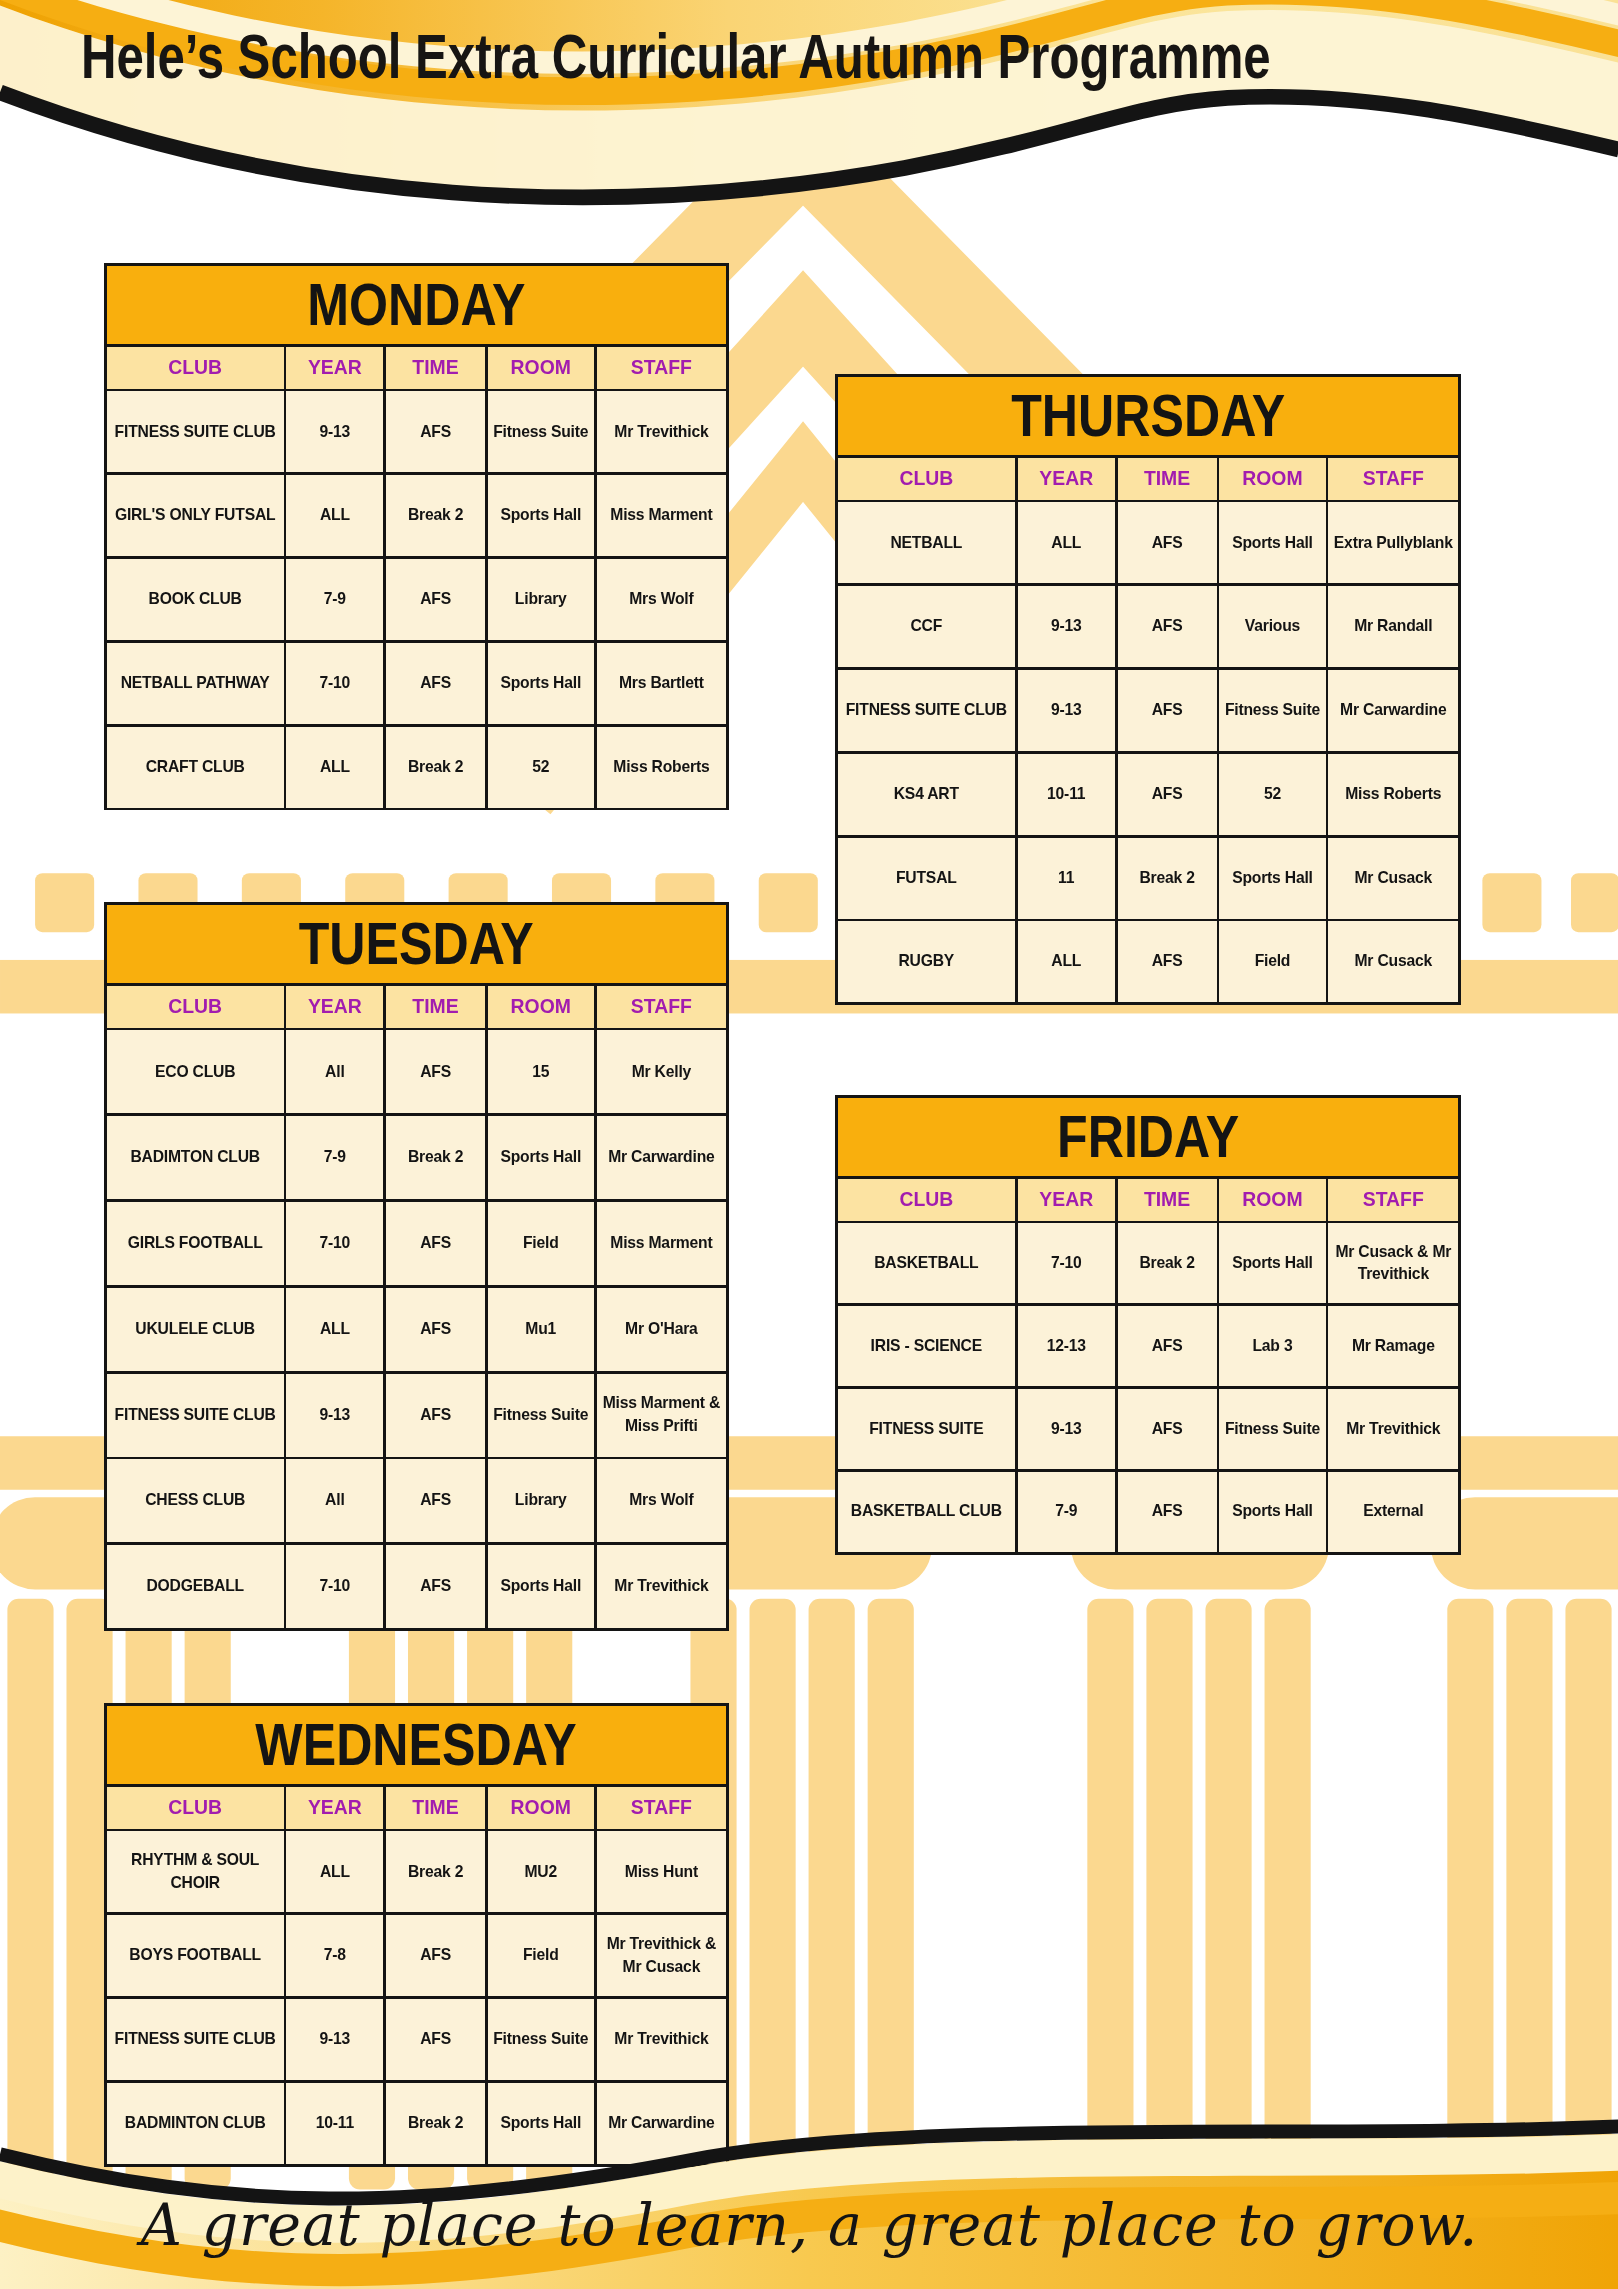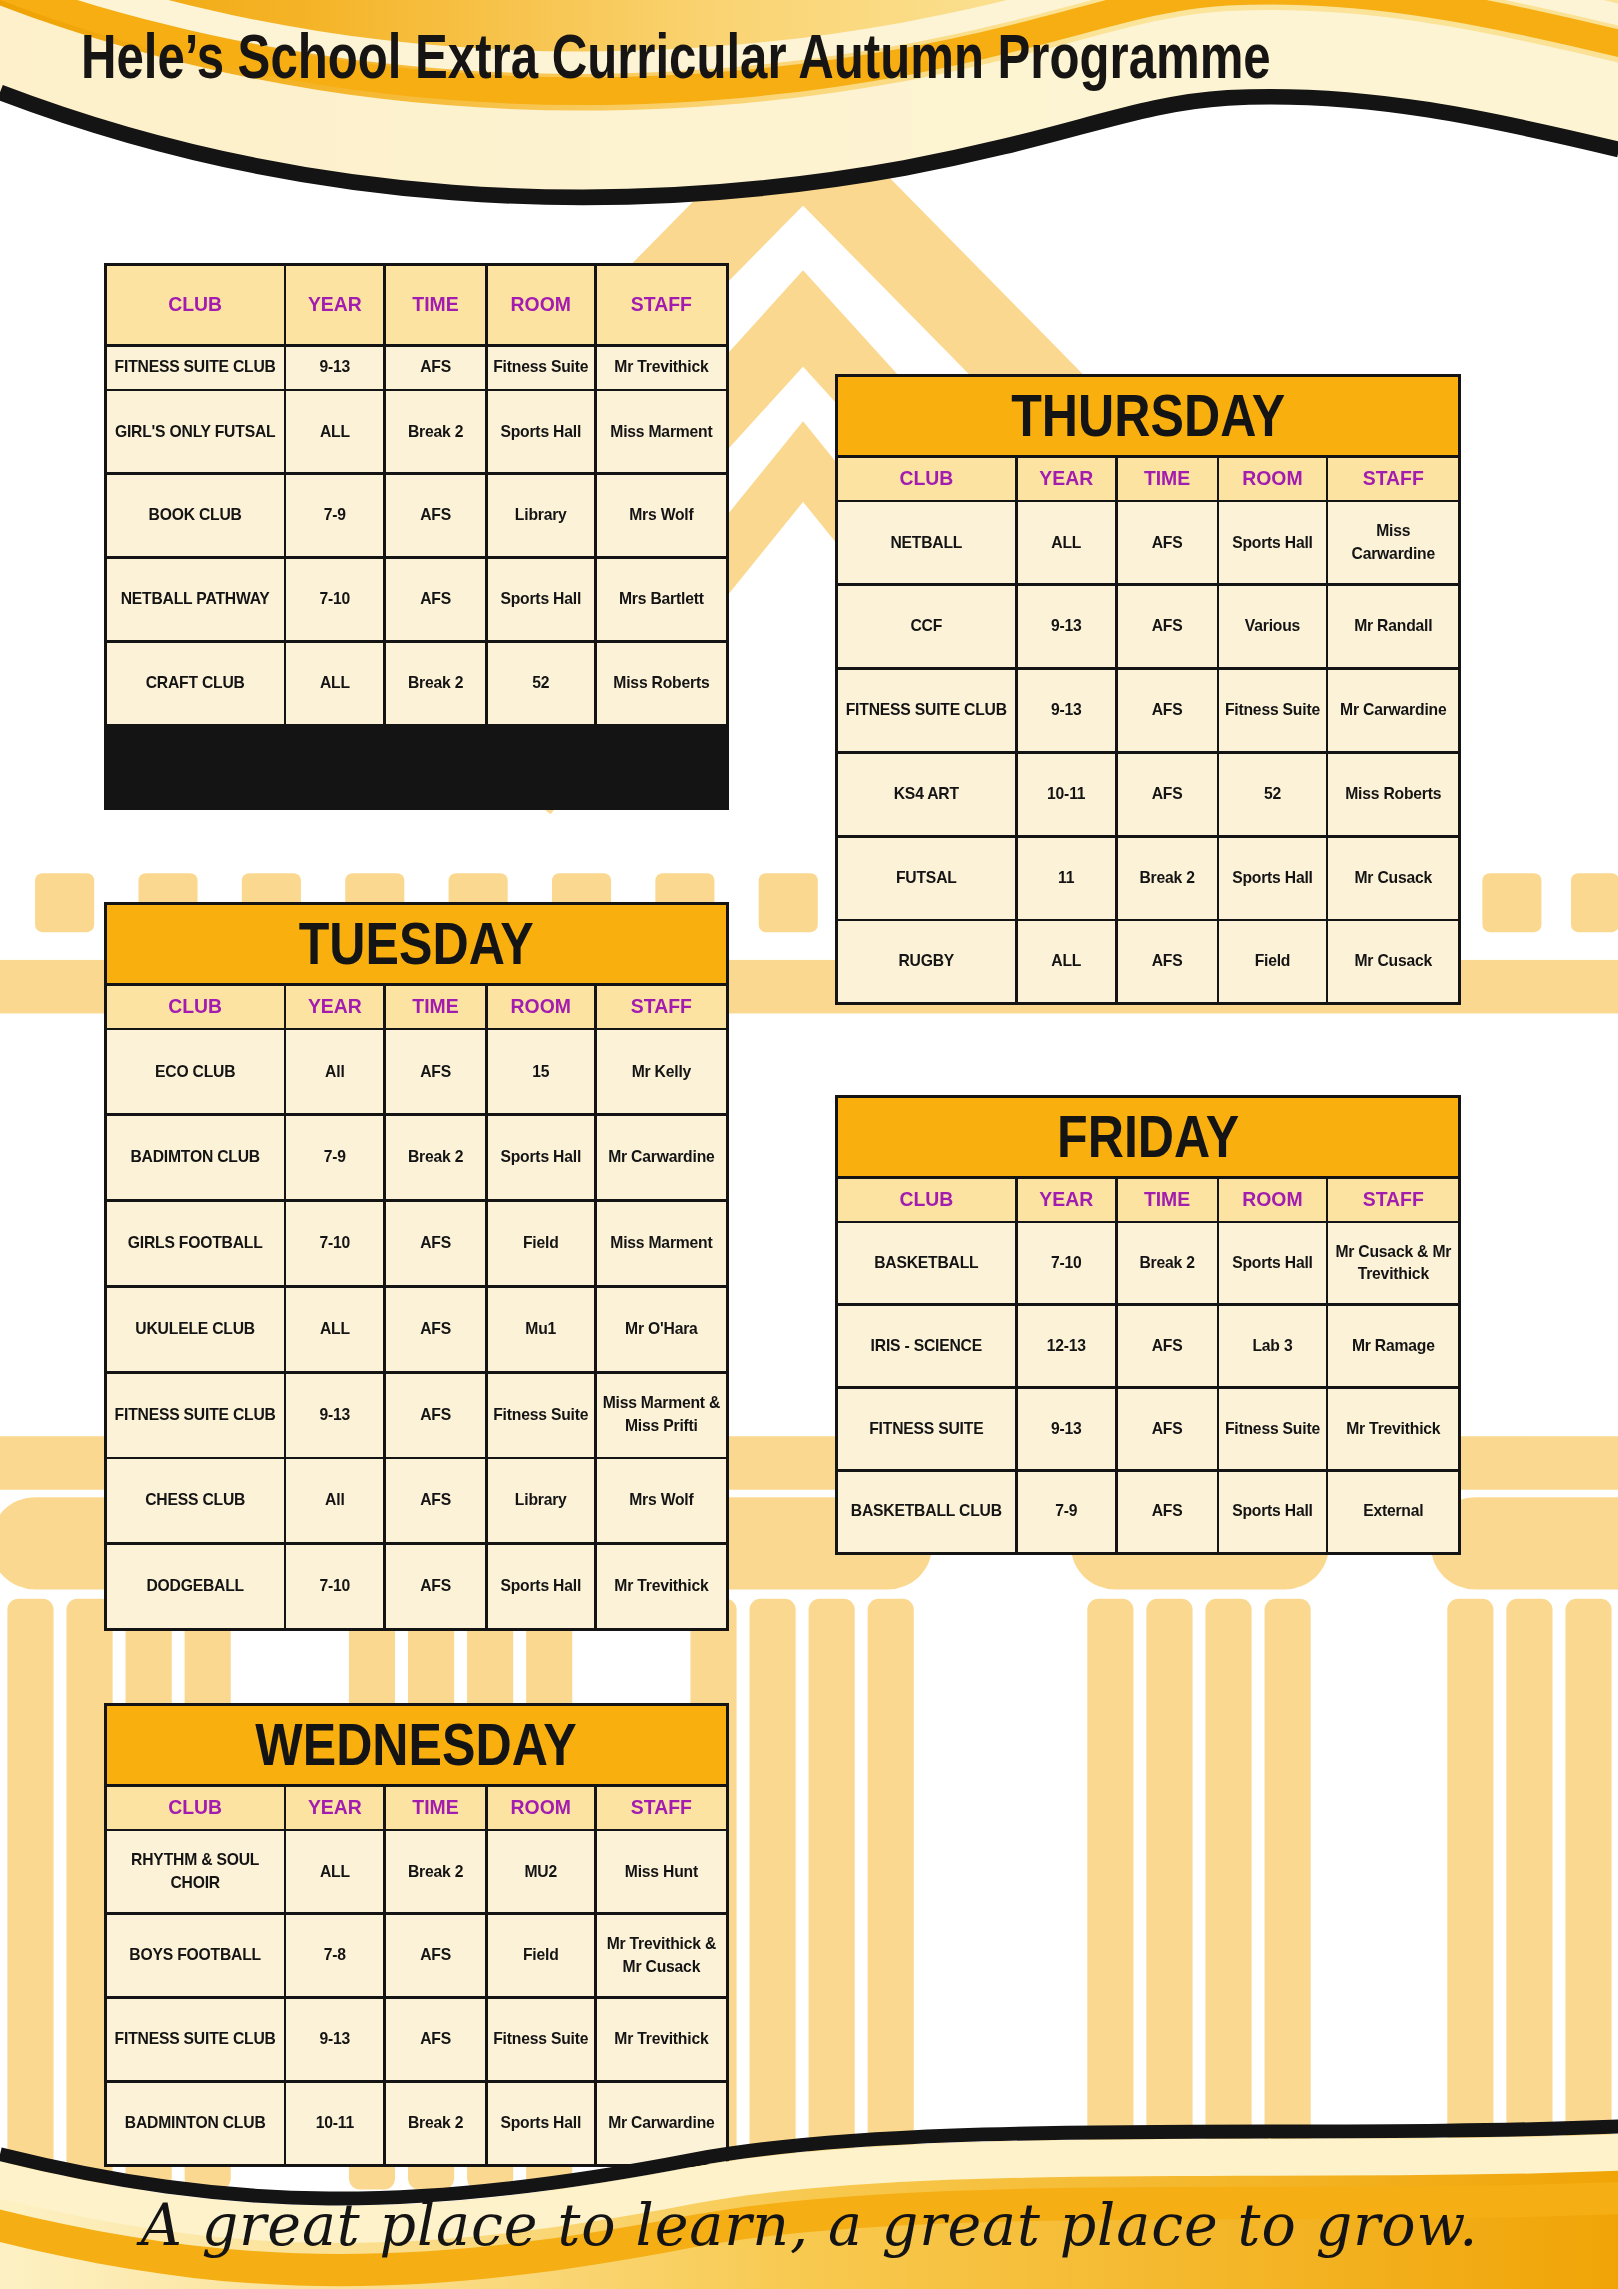--- a/index.html
+++ b/index.html
@@ -173,20 +173,23 @@
       L1754,28 C1620,-4 1480,-36 1330,-28 C1230,-22 1160,14 980,48 C660,106 320,88 0,-28 Z"></path>
 
     <path fill="none" stroke="#141414" stroke-width="17" d="
       M0,100 C320,222 660,240 980,182 C1160,148 1230,112 1330,106 C1480,98 1620,130 1754,162"></path>
   </svg>
 
   <h1 id="main-title">Hele’s School Extra Curricular Autumn Programme</h1>
 
   <section class="day" id="day-monday">
     <div class="grid" style="grid-template-rows: 78px 42px repeat(5, var(--rowh));">
+        <div class="daybar">
+          <span>MONDAY</span>
+        </div>
         <div class="colh">CLUB</div>
         <div class="colh">YEAR</div>
         <div class="colh">TIME</div>
         <div class="colh">ROOM</div>
         <div class="colh">STAFF</div>
         <div class="cell">FITNESS SUITE CLUB</div>
         <div class="cell">9-13</div>
         <div class="cell">AFS</div>
         <div class="cell">Fitness Suite</div>
         <div class="cell">Mr Trevithick</div>
@@ -298,21 +301,21 @@
         </div>
         <div class="colh">CLUB</div>
         <div class="colh">YEAR</div>
         <div class="colh">TIME</div>
         <div class="colh">ROOM</div>
         <div class="colh">STAFF</div>
         <div class="cell">NETBALL</div>
         <div class="cell">ALL</div>
         <div class="cell">AFS</div>
         <div class="cell">Sports Hall</div>
-        <div class="cell">Miss Carwardine</div>
+        <div class="cell">Extra Pullyblank</div>
         <div class="cell">CCF</div>
         <div class="cell">9-13</div>
         <div class="cell">AFS</div>
         <div class="cell">Various</div>
         <div class="cell">Mr Randall</div>
         <div class="cell">FITNESS SUITE CLUB</div>
         <div class="cell">9-13</div>
         <div class="cell">AFS</div>
         <div class="cell">Fitness Suite</div>
         <div class="cell">Mr Carwardine</div>

